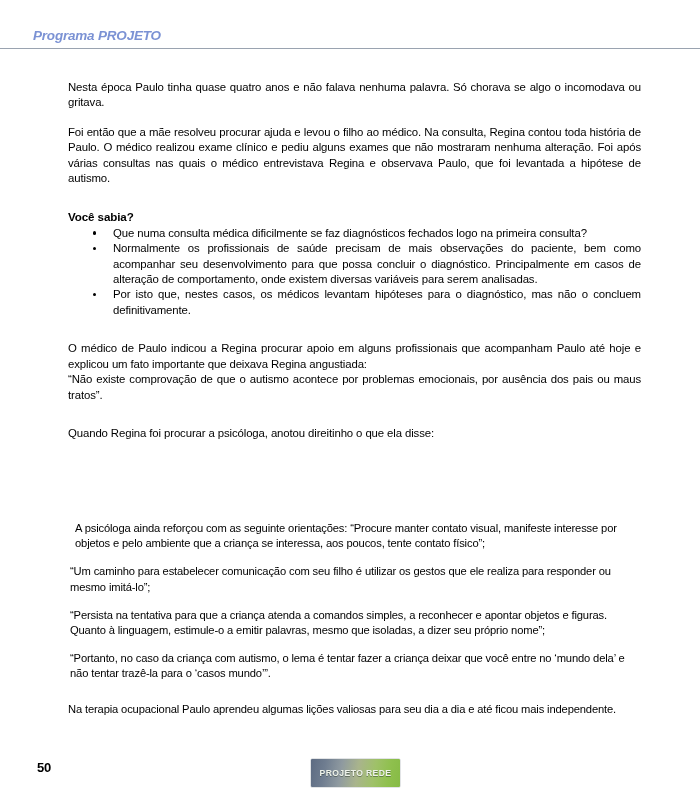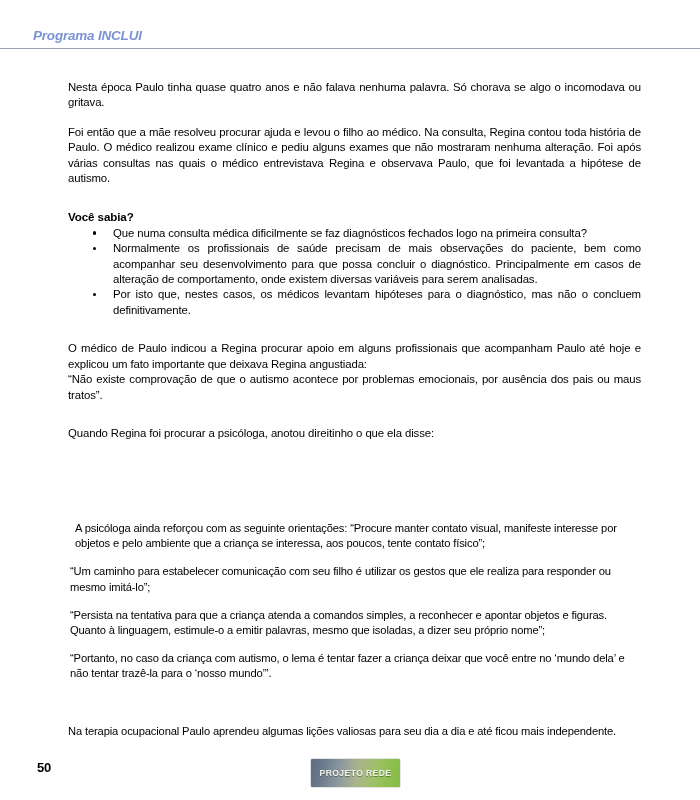--- a/index.html
+++ b/index.html
@@ -125,21 +125,21 @@
     padding-left: 5px;
   }
   .quotes p:last-child {
     margin-bottom: 0;
   }
 
   
   .closing {
     position: absolute;
     left: 68px;
-    top: 724px;
+    top: 702px;
     width: 575px;
   }
   .closing p {
     font-size: 11.2px;
     line-height: 15.2px;
     text-align: left;
     letter-spacing: -0.15px;
   }
 
   
@@ -189,21 +189,21 @@
     white-space: nowrap;
     transform: scaleY(1.05);
   }
 </style>
 </head>
 <body>
 
 <div class="page">
 
   <div class="running-header">
-    <div class="running-header-title">Programa INCLUI</div>
+    <div class="running-header-title">Programa PROJETO</div>
     <div class="header-rule"></div>
   </div>
 
   <div class="content">
 
     <p class="para">Nesta época Paulo tinha quase quatro anos e não falava nenhuma palavra. Só chorava se algo o incomodava ou gritava.</p>
 
     <p class="para">Foi então que a mãe resolveu procurar ajuda e levou o filho ao médico. Na consulta, Regina contou toda história de Paulo. O médico realizou exame clínico e pediu alguns exames que não mostraram nenhuma alteração. Foi após várias consultas nas quais o médico entrevistava Regina e observava Paulo, que foi levantada a hipótese de autismo.</p>
 
     <div class="gap-md"></div>
@@ -235,21 +235,21 @@
     <div class="gap-md"></div>
 
     <p class="para">Quando Regina foi procurar a psicóloga, anotou direitinho o que ela disse:</p>
 
   </div>
 
   <div class="quotes">
     <p class="indented">A psicóloga ainda reforçou com as seguinte orientações: “Procure manter contato visual, manifeste interesse por objetos e pelo ambiente que a criança se interessa, aos poucos, tente contato físico”;</p>
     <p>“Um caminho para estabelecer comunicação com seu filho é utilizar os gestos que ele realiza para responder ou mesmo imitá-lo”;</p>
     <p>“Persista na tentativa para que a criança atenda a comandos simples, a reconhecer e apontar objetos e figuras. Quanto à linguagem, estimule-o a emitir palavras, mesmo que isoladas, a dizer seu próprio nome”;</p>
-    <p>“Portanto, no caso da criança com autismo, o lema é tentar fazer a criança deixar que você entre no ‘mundo dela’ e não tentar trazê-la para o ‘nosso mundo’”.</p>
+    <p>“Portanto, no caso da criança com autismo, o lema é tentar fazer a criança deixar que você entre no ‘mundo dela’ e não tentar trazê-la para o ‘casos mundo’”.</p>
   </div>
 
   <div class="closing">
     <p>Na terapia ocupacional Paulo aprendeu algumas lições valiosas para seu dia a dia e até ficou mais independente.</p>
   </div>
 
   <div class="footer">
     <div class="page-number">50</div>
     <div class="logo-badge">
       <span class="logo-badge-text">PROJETO REDE</span>

